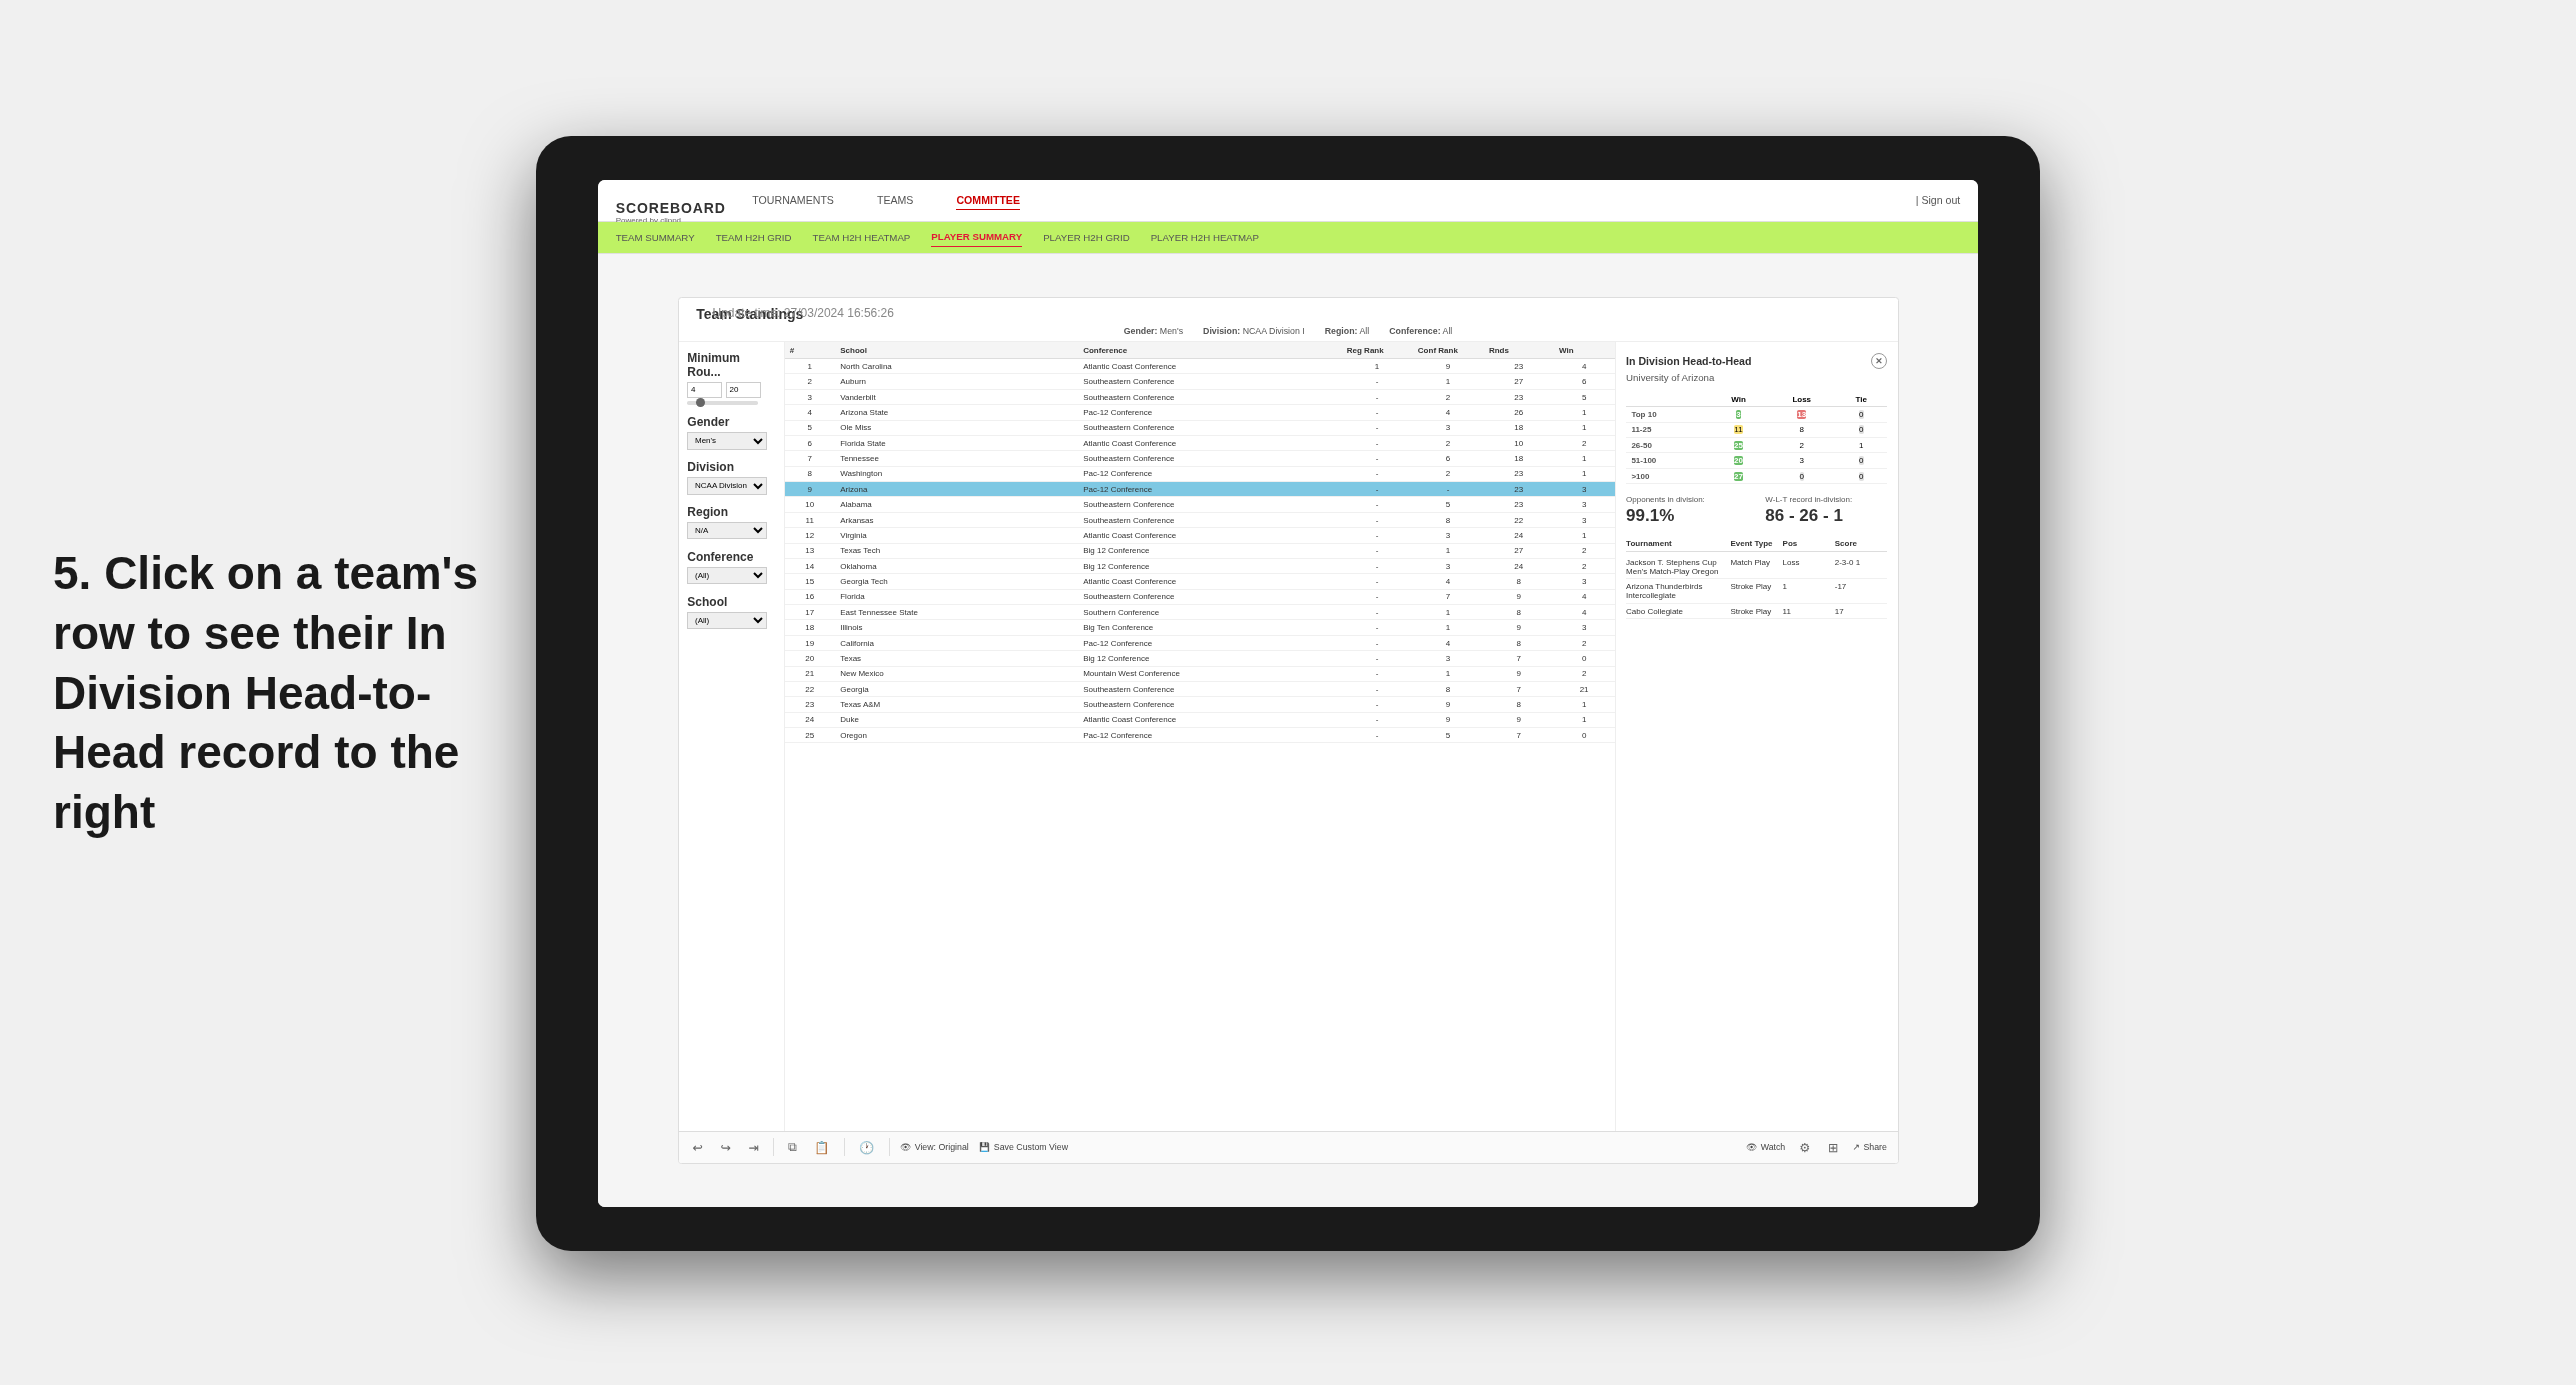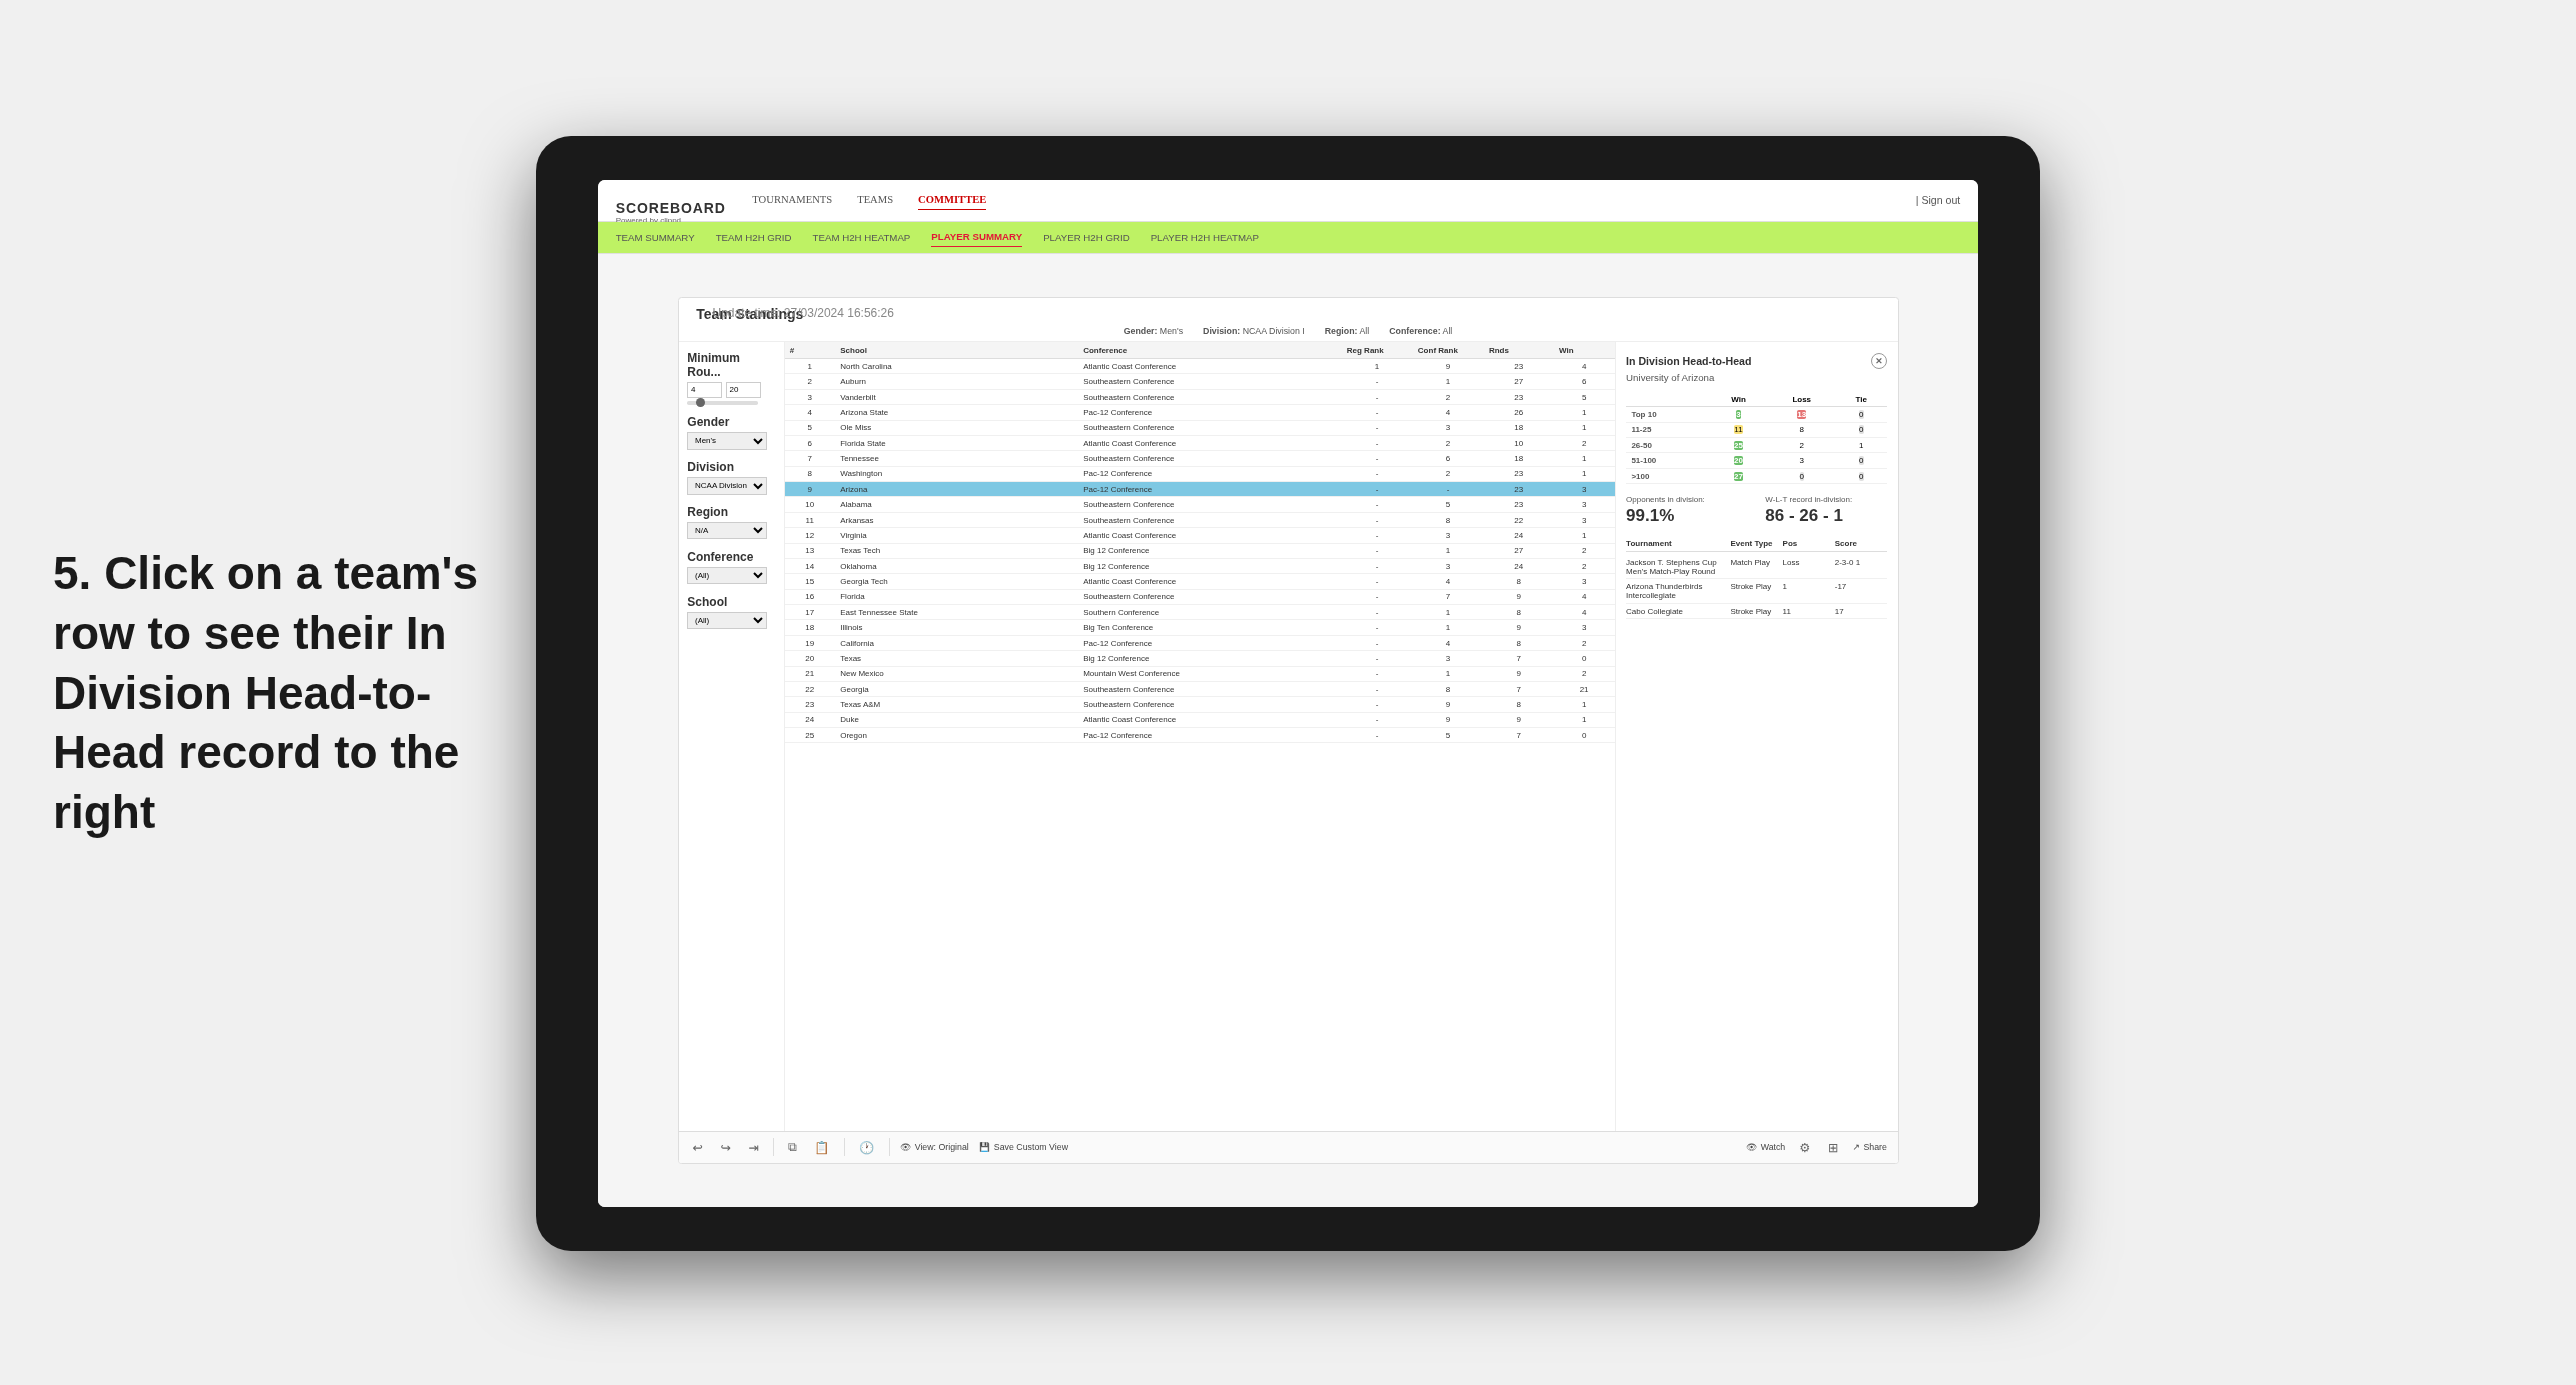--- a/index.html
+++ b/index.html
@@ -61,23 +61,22 @@
       margin-top: 24px;
     }
 
     .logo-sub {
       font-size: 8px;
       color: #666;
     }
 
     .top-nav-links {
       display: flex;
-      gap: 25px;
+      gap: 43px;
       flex: 1;
-      font-family: Liberation Serif, serif;
     }
 
     .top-nav-link {
       font-size: 10.6px;
       color: #555;
       text-decoration: none;
       cursor: pointer;
       padding: 3.5px 0;
     }
 
@@ -842,21 +841,21 @@
 
             <div class="h2h-tournaments">
               <div class="h2h-tourn-header">
                 <span>Tournament</span>
                 <span>Event Type</span>
                 <span>Pos</span>
                 <span>Score</span>
               </div>
               <div id="h2h-tourn-rows">
                   <div class="h2h-tourn-row">
-      <span>Jackson T. Stephens Cup Men's Match-Play Round</span>
+      <span>Jackson T. Stephens Cup Men's Match-Play Oregon</span>
       <span>Match Play</span>
       <span>Loss</span>
       <span>2-3-0 1</span>
     </div>
                   <div class="h2h-tourn-row">
       <span>Arizona Thunderbirds Intercollegiate</span>
       <span>Stroke Play</span>
       <span>1</span>
       <span>-17</span>
     </div>

